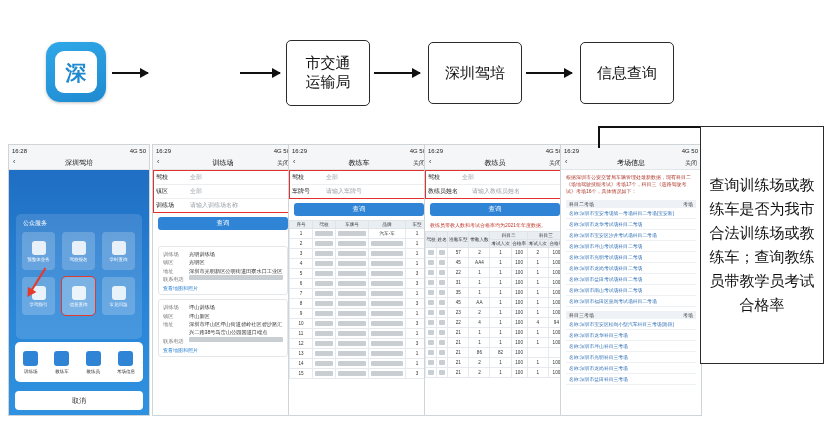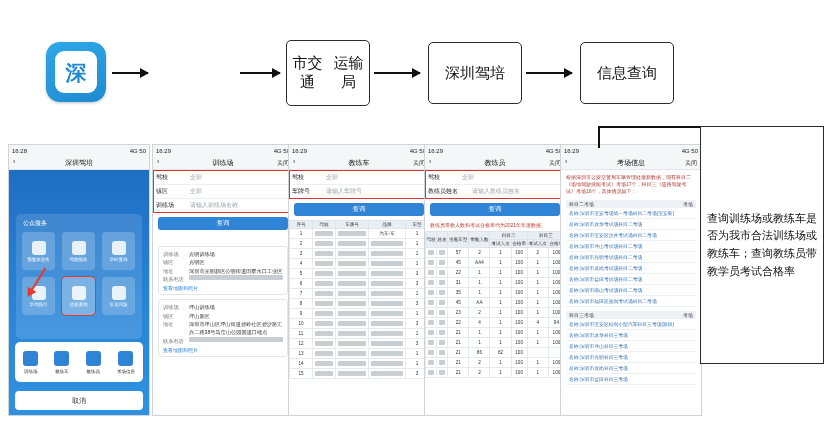--- a/index.html
+++ b/index.html
@@ -115,38 +115,38 @@
   .ex-sec .hd{background:#eef2f6;padding:1px 3px;display:flex;justify-content:space-between;color:#444;}
   .ex-item{border-bottom:1px solid #eef1f4;padding:2px 3px;color:#2f6fb5;font-size:4.8px;}
 
   
   .callout{
     position:absolute;left:700px;top:126px;width:124px;height:238px;
     border:1.5px solid #2b2b2b;background:#fff;
     display:flex;align-items:center;justify-content:center;padding:6px;
     box-sizing:border-box;
   }
-  .callout span{font-size:11px;color:#111;line-height:1.6;}
+  .callout span{font-size:15px;color:#111;line-height:1.6;text-align:center;}
   .leader{position:absolute;background:#111;height:1.5px;}
 </style>
 </head>
 <body>
 
 <div class="canvas">
 
   <div class="flow-logo">
     <div class="inner">深</div>
   </div>
 
   <div class="arrow" style="left:112px;top:72px;width:36px;"></div>
 
 
   <div class="arrow" style="left:240px;top:72px;width:40px;"></div>
 
-  <div class="flow-box" style="left:286px;top:40px;width:82px;height:64px;flex-direction:row;">
+  <div class="flow-box" style="left:286px;top:40px;width:82px;height:64px;flex-direction:column;">
     <span>市交通</span>
     <span>运输局</span>
   </div>
 
   <div class="arrow" style="left:374px;top:72px;width:46px;"></div>
 
   <div class="flow-box" style="left:428px;top:42px;width:92px;height:60px;">
     <span>深圳驾培</span>
   </div>
 

